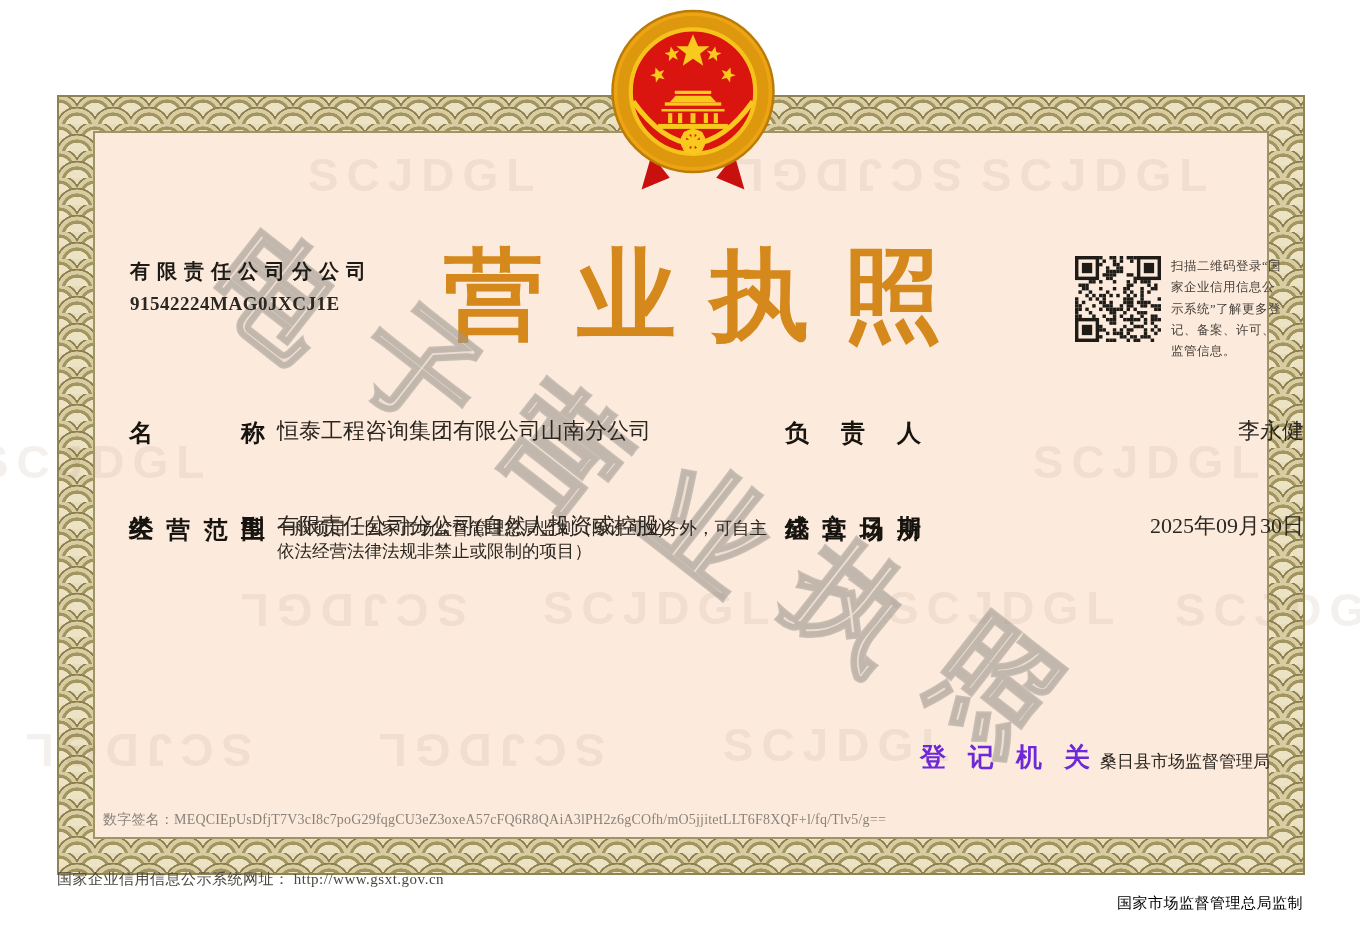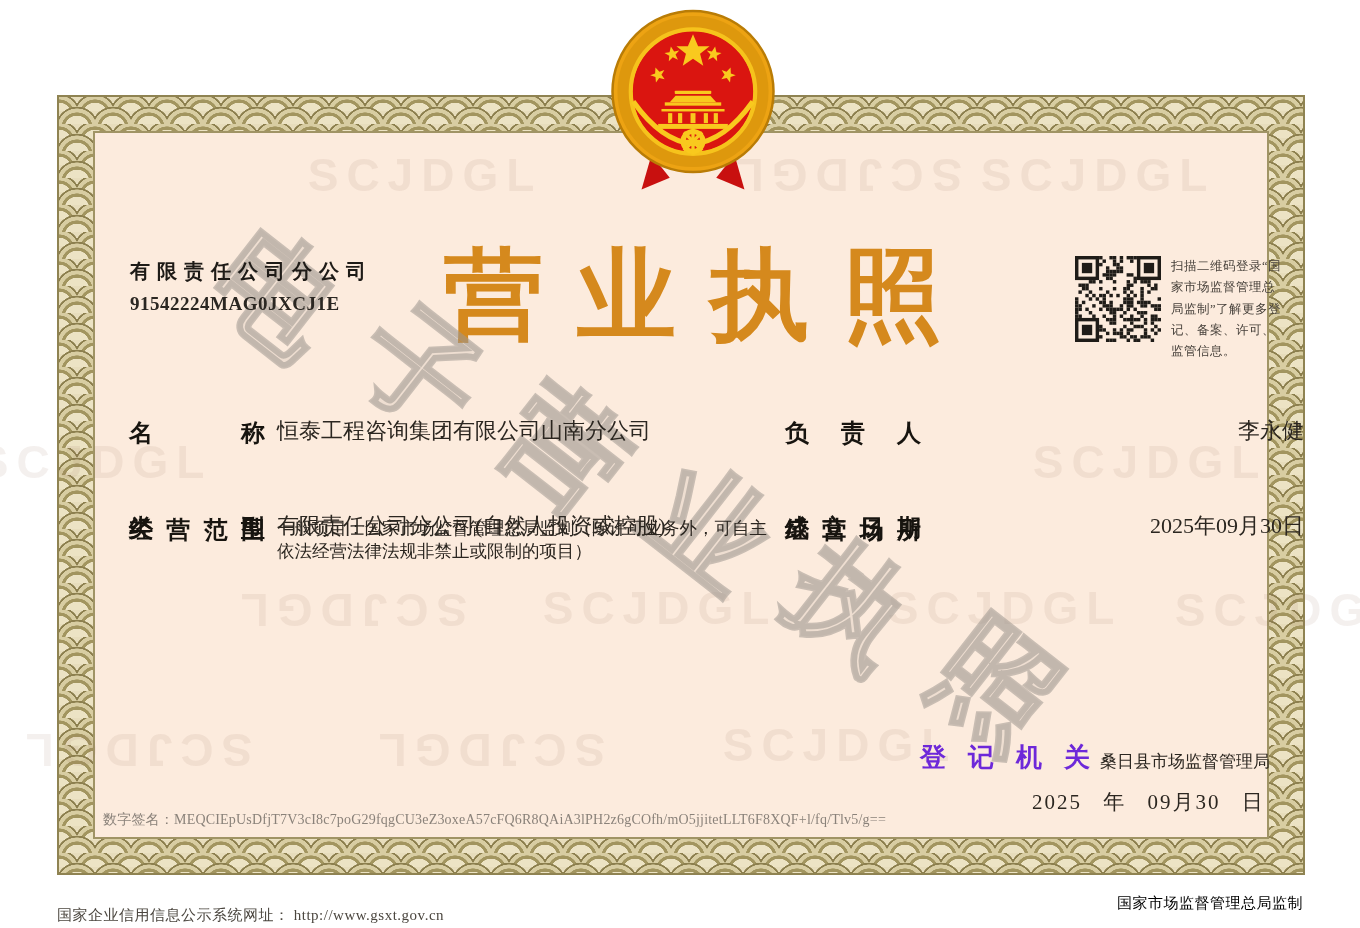--- a/index.html
+++ b/index.html
@@ -119,21 +119,21 @@
     font-size:21px;color:#2b2620;word-spacing:14px;letter-spacing:2px;
     white-space:nowrap;
   }
   .signature{
     position:absolute;left:103px;top:811px;z-index:4;
     font-size:14px;letter-spacing:.2px;color:#8a827a;white-space:nowrap;
   }
 
   
   .footer-left{
-    position:absolute;left:57px;top:906px;z-index:4;
+    position:absolute;left:57px;top:870px;z-index:4;
     font-size:15px;color:#4b463f;letter-spacing:.5px;
   }
   .footer-right{
     position:absolute;right:57px;top:894px;z-index:4;
     font-size:15px;color:#000000;letter-spacing:.5px;
   }
 </style>
 </head>
 <body>
 
@@ -411,21 +411,21 @@
           <rect x="4" y="4" width="20" height="20" fill="#fcebdd"></rect>
           <rect x="8" y="8" width="12" height="12"></rect>
         <rect x="72" y="0" width="28" height="28"></rect>
           <rect x="76" y="4" width="20" height="20" fill="#fcebdd"></rect>
           <rect x="80" y="8" width="12" height="12"></rect>
         <rect x="0" y="72" width="28" height="28"></rect>
           <rect x="4" y="76" width="20" height="20" fill="#fcebdd"></rect>
           <rect x="8" y="80" width="12" height="12"></rect>
       </g>
     </svg>
-    <div class="qr-caption">扫描二维码登录“国家市场监督管理总局监制”了解更多登记、备案、许可、监管信息。</div>
+    <div class="qr-caption">扫描二维码登录“国家企业信用信息公示系统”了解更多登记、备案、许可、监管信息。</div>
   </div>
 
   <div class="fld-label lab-l row1">名称</div>
   <div class="fld-value val-l row1">恒泰工程咨询集团有限公司山南分公司</div>
 
   <div class="fld-label lab-l row2">类型</div>
   <div class="fld-value val-l row2">有限责任公司分公司(自然人投资或控股)</div>
 
   <div class="fld-label lab-l row3">经营范围</div>
   <div class="fld-value val-l val-small">一般项目：国家市场监督管理总局监制（除许可业务外，可自主依法经营法律法规非禁止或限制的项目）</div>
@@ -433,20 +433,19 @@
   <div class="fld-label lab-r row1">负责人</div>
   <div class="fld-value val-r row1">李永健</div>
 
   <div class="fld-label lab-r row2">成立日期</div>
   <div class="fld-value val-r row2">2025年09月30日</div>
 
   <div class="fld-label lab-r row3">经营场所</div>
 
   <div class="registrar-label">登记机关</div>
   <div class="registrar-value">桑日县市场监督管理局</div>
-  <div class="issue-date">2025 年 09月30 日</div>
 
   <div class="signature">数字签名：MEQCIEpUsDfjT7V3cI8c7poG29fqgCU3eZ3oxeA57cFQ6R8QAiA3lPH2z6gCOfh/mO5jjitetLLT6F8XQF+l/fq/Tlv5/g==</div>
 
   <div class="footer-left">国家企业信用信息公示系统网址： http://www.gsxt.gov.cn</div>
   <div class="footer-right">国家市场监督管理总局监制</div>
 
 </div>
 
 </body></html>

